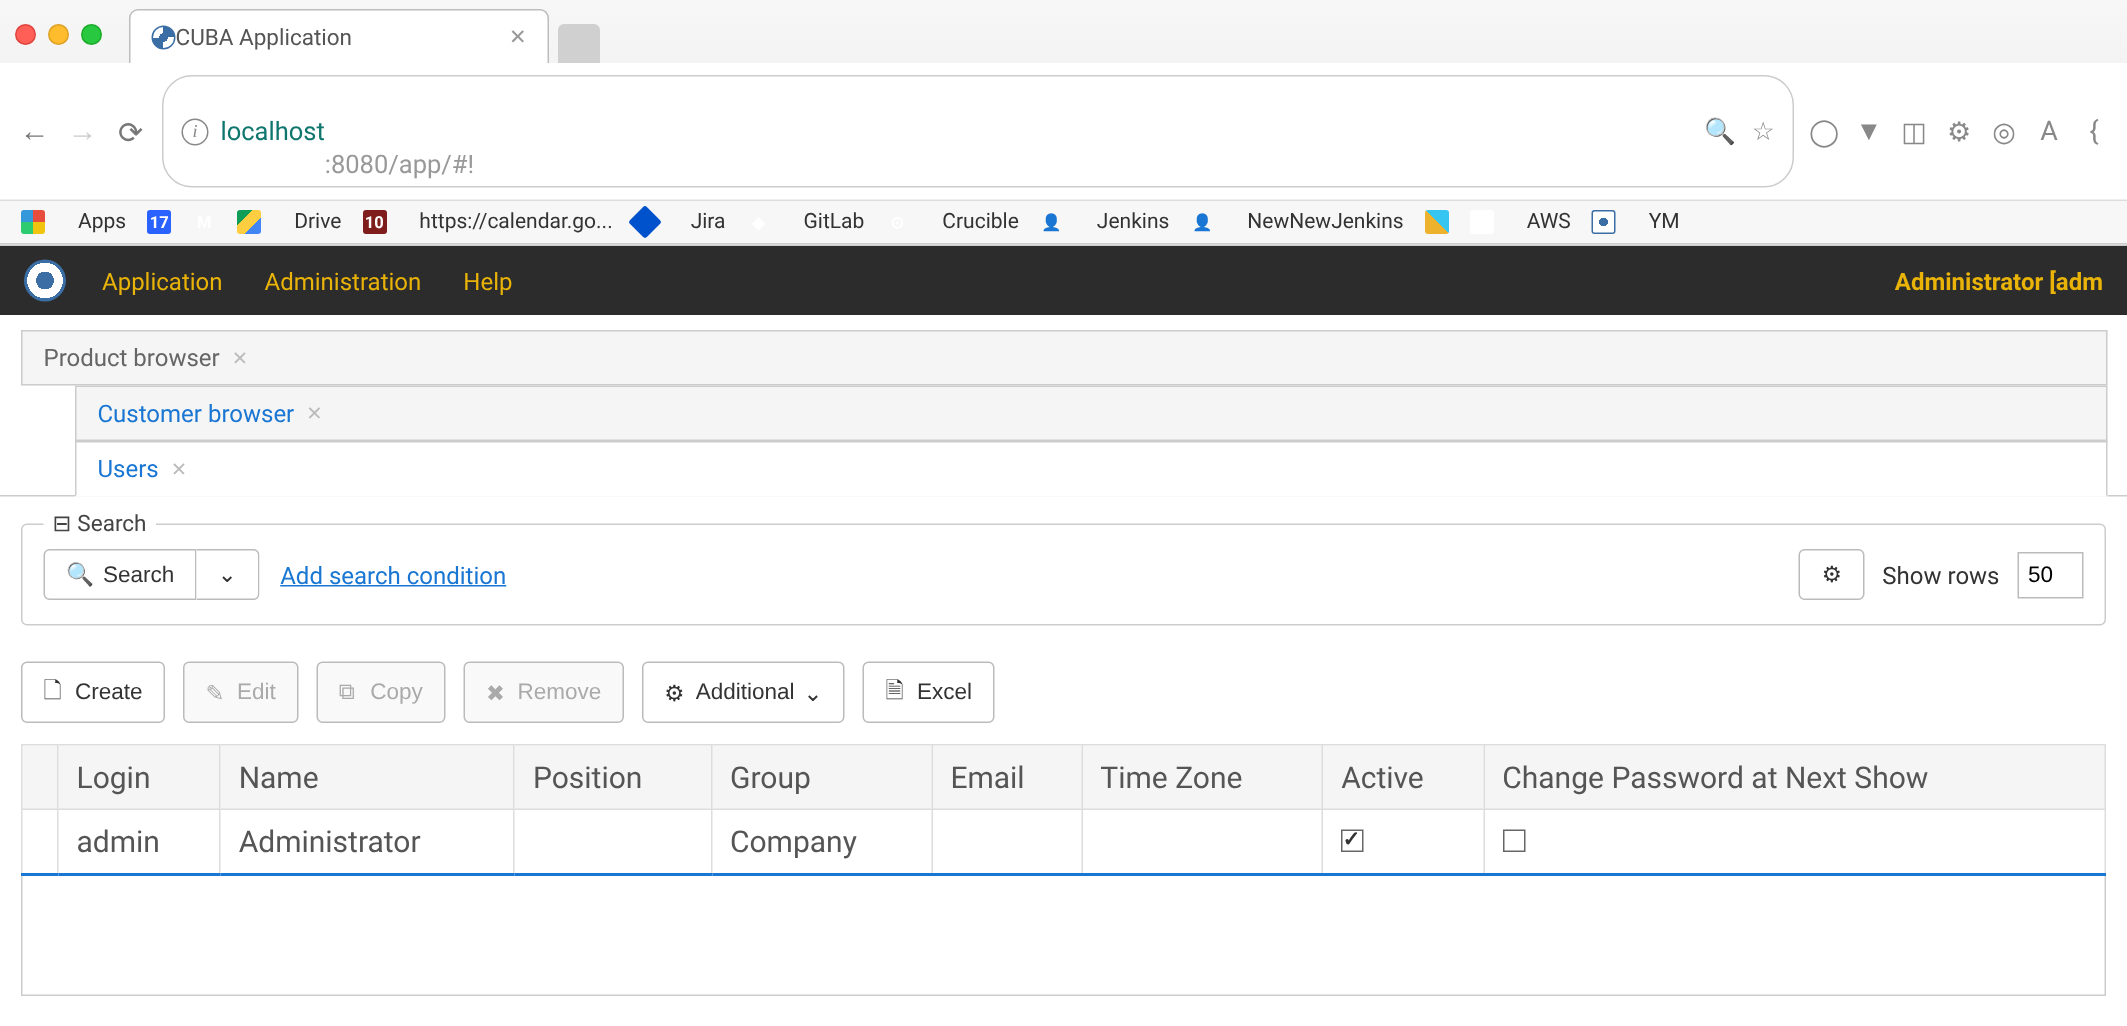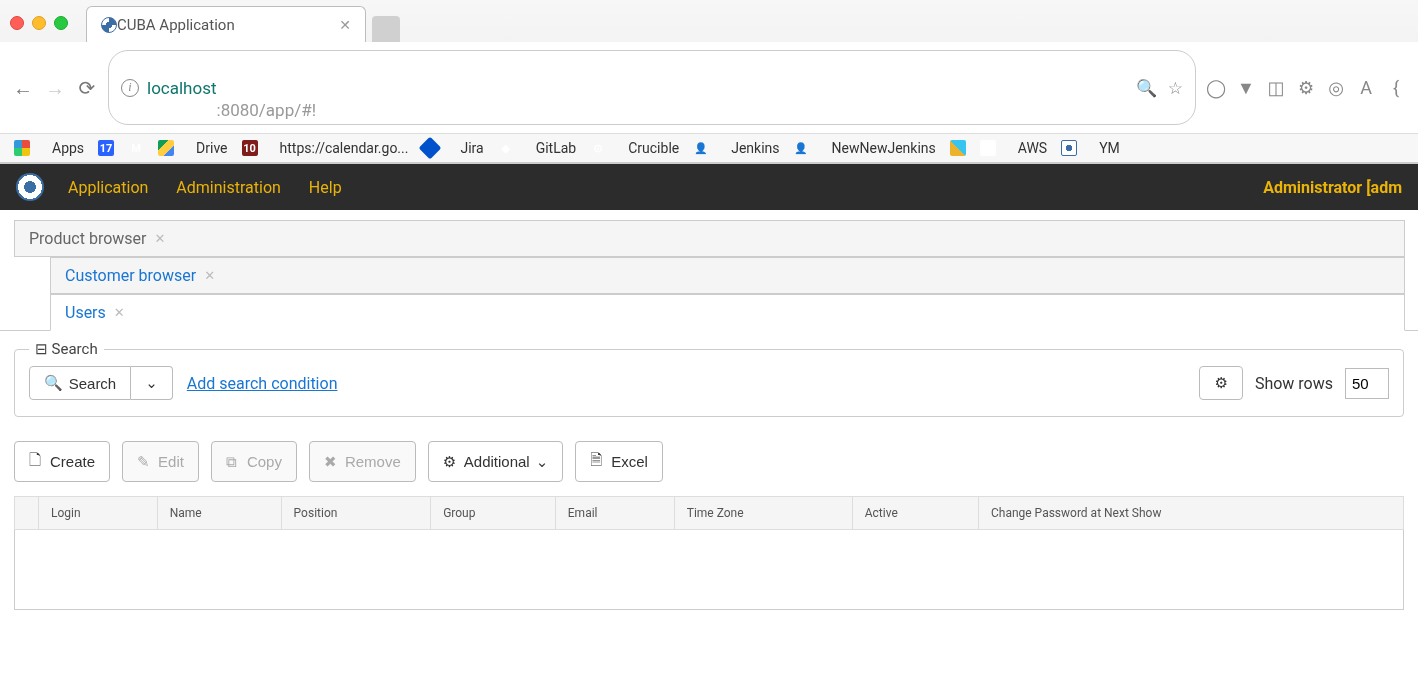--- a/index.html
+++ b/index.html
@@ -72,21 +72,21 @@
 .btn-group .btn:first-child { border-radius: 4px 0 0 4px; }
 .btn-group .btn:last-child { border-radius: 0 4px 4px 0; border-left: none; }
 .link { color: #1976d2; text-decoration: underline; cursor: pointer; font-size: 16px; }
 .filter-right { margin-left: auto; display: flex; align-items: center; gap: 12px; font-size: 16px; }
 .showrows-input { width: 44px; border: 1px solid #bbb; padding: 6px; font-size: 15px; text-align: left; }
 
 
 .actions-row { display: flex; gap: 12px; margin-bottom: 14px; }
 
 
-.tbl { width: 100%; border: 1px solid #ccc; border-collapse: collapse; font-size: 12px; }
+.tbl { width: 100%; border: 1px solid #ccc; border-collapse: collapse; font-size: 20px; }
 .tbl th, .tbl td { border: 1px solid #ddd; padding: 9px 12px; text-align: left; color: #555; }
 .tbl th { background: #f5f5f5; font-weight: normal; }
 .tbl th.rowsel, .tbl td.rowsel { width: 24px; padding: 0; }
 .tbl tr.selected td { border-bottom: 2px solid #1976d2; }
 .tbl tr.alt td { background: #f7f7f7; }
 .chk { width: 15px; height: 15px; border: 1.5px solid #666; display: inline-block; position: relative; }
 .chk.checked::after { content: "✓"; position: absolute; top: -3px; left: 0; font-size: 14px; font-weight: bold; color: #333; }
 .tbl-rest { height: 80px; border: 1px solid #ccc; border-top: none; background: #fff; }
 
 .ic-inline { display: inline-flex; width: 15px; }
@@ -270,17 +270,28 @@
           <th>Name</th>
           <th>Position</th>
           <th>Group</th>
           <th>Email</th>
           <th>Time Zone</th>
           <th>Active</th>
           <th>Change Password at Next Show</th>
         </tr>
       </thead>
     <tbody id="tbody">
+        <tr class="selected">
+          <td class="rowsel"></td>
+          <td>admin</td>
+          <td>Administrator</td>
+          <td></td>
+          <td>Company</td>
+          <td></td>
+          <td></td>
+          <td><span class="chk checked"></span></td>
+          <td><span class="chk"></span></td>
+        </tr>
       </tbody>
   </table>
   <div class="tbl-rest"></div>
 
 </div>
 
 </body></html>

